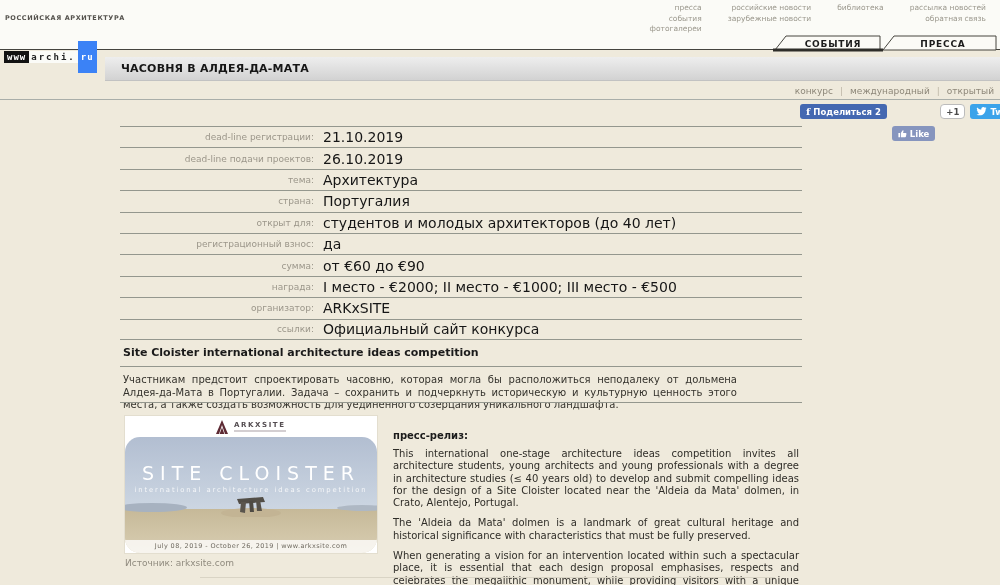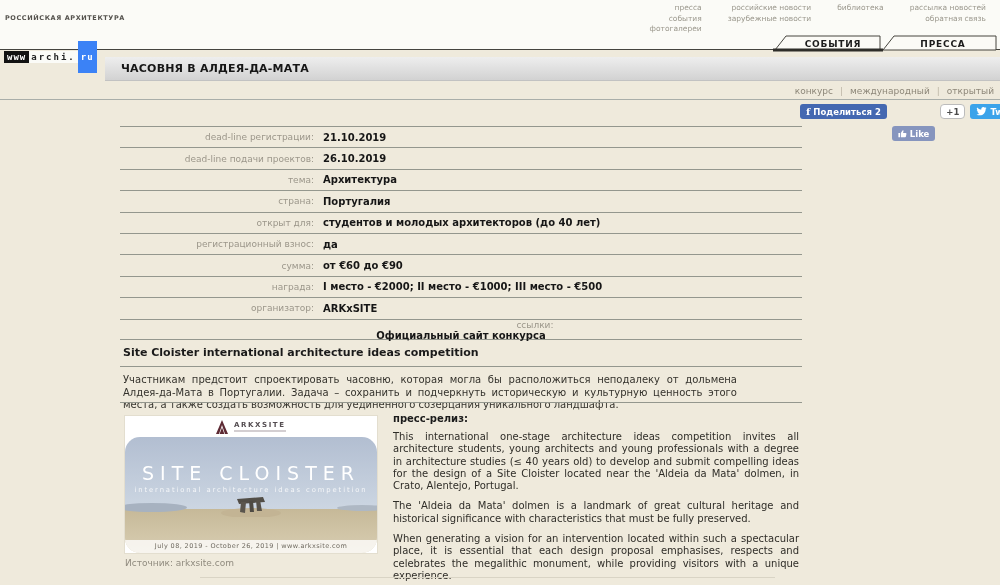--- a/index.html
+++ b/index.html
@@ -53,24 +53,24 @@
          border-radius:3px; font-size:8.5px; font-weight:bold; color:#fff; cursor:pointer; white-space:nowrap; }
   .btn-fb { background:#4468b1; }
   .btn-fb .f-glyph { font-family:"DejaVu Serif","Liberation Serif",serif; font-size:10px; font-weight:bold; }
   .btn-like { background:#8695be;margin-top:44px; }
   .btn-plus { background:#fff; color:#4a4a4a; border:1px solid #bcbcbc; border-radius:4px; padding:0 5px; }
   .btn-tweet { background:#3ba3ea; margin-left:auto; }
 
   
   .details { position:absolute; left:120px; top:126px; width:682px; }
   .detail-row { display:flex; align-items:center; height:21.4px; border-top:1px solid #94978e; }
-  .detail-row:last-child { border-bottom:1px solid #94978e;flex-direction:column; }
+  .detail-row:last-child { border-bottom:1px solid #94978e; }
   .d-label { width:203px; flex-shrink:0; text-align:right; padding-right:9px;
              font-size:9px; color:#9b968a; }
-  .d-value { font-size:10px; font-weight:bold; color:#161616; }
+  .d-value { font-size:14px; font-weight:normal; color:#161616; }
   .d-value.link { cursor:pointer; }
 
   
   .article-heading { position:absolute; left:123px; top:346px; font-size:11px; font-weight:bold; color:#1a1a1a; }
   .rule-a { position:absolute; left:120px; top:366px; width:682px; height:1px; background:#94978e; }
   .intro { position:absolute; left:123px; top:374px; width:614px;
            font-size:10px; line-height:12.5px; text-align:justify; color:#34322c; }
   .rule-b { position:absolute; left:120px; top:402px; width:682px; height:1px; background:#94978e; }
 
   
@@ -88,21 +88,21 @@
   .poster-title { position:absolute; top:25px; width:100%; text-align:center;
                   font-size:19px; letter-spacing:6px; color:#ffffff; white-space:nowrap; }
   .poster-subtitle { position:absolute; top:49px; width:100%; text-align:center;
                      font-size:6.8px; letter-spacing:1.9px; color:rgba(255,255,255,0.82); white-space:nowrap; }
   .dolmen { position:absolute; top:54px; left:50%; transform:translateX(-50%); }
   .poster-dates { position:absolute; bottom:0; width:100%; text-align:center; padding:2px 0 3px 0;
                   font-size:6.5px; letter-spacing:0.4px; color:#6f6a60; background:rgba(255,255,255,0.78); }
 
   
   .press { position:absolute; left:393px; top:413px; width:406px; }
-  .press-label { font-size:10px; font-weight:bold; color:#1b1b1b; margin-bottom:7px; }
+  .press-label { font-size:10px; font-weight:bold; color:#1b1b1b; margin-bottom:7px;margin-top:17px; }
   .press p { margin:0 0 8px 0; font-size:10px; line-height:12.3px; text-align:justify; color:#2f2d28; }
 
   
   .source { position:absolute; left:125px; top:558px; font-size:9px; color:#908b7f; }
   .source .src-link { cursor:pointer; }
   .footer-rule { position:absolute; left:200px; top:577px; width:575px; height:1px; background:#d9d4c5; }
 </style>
 </head>
 <body>
 

